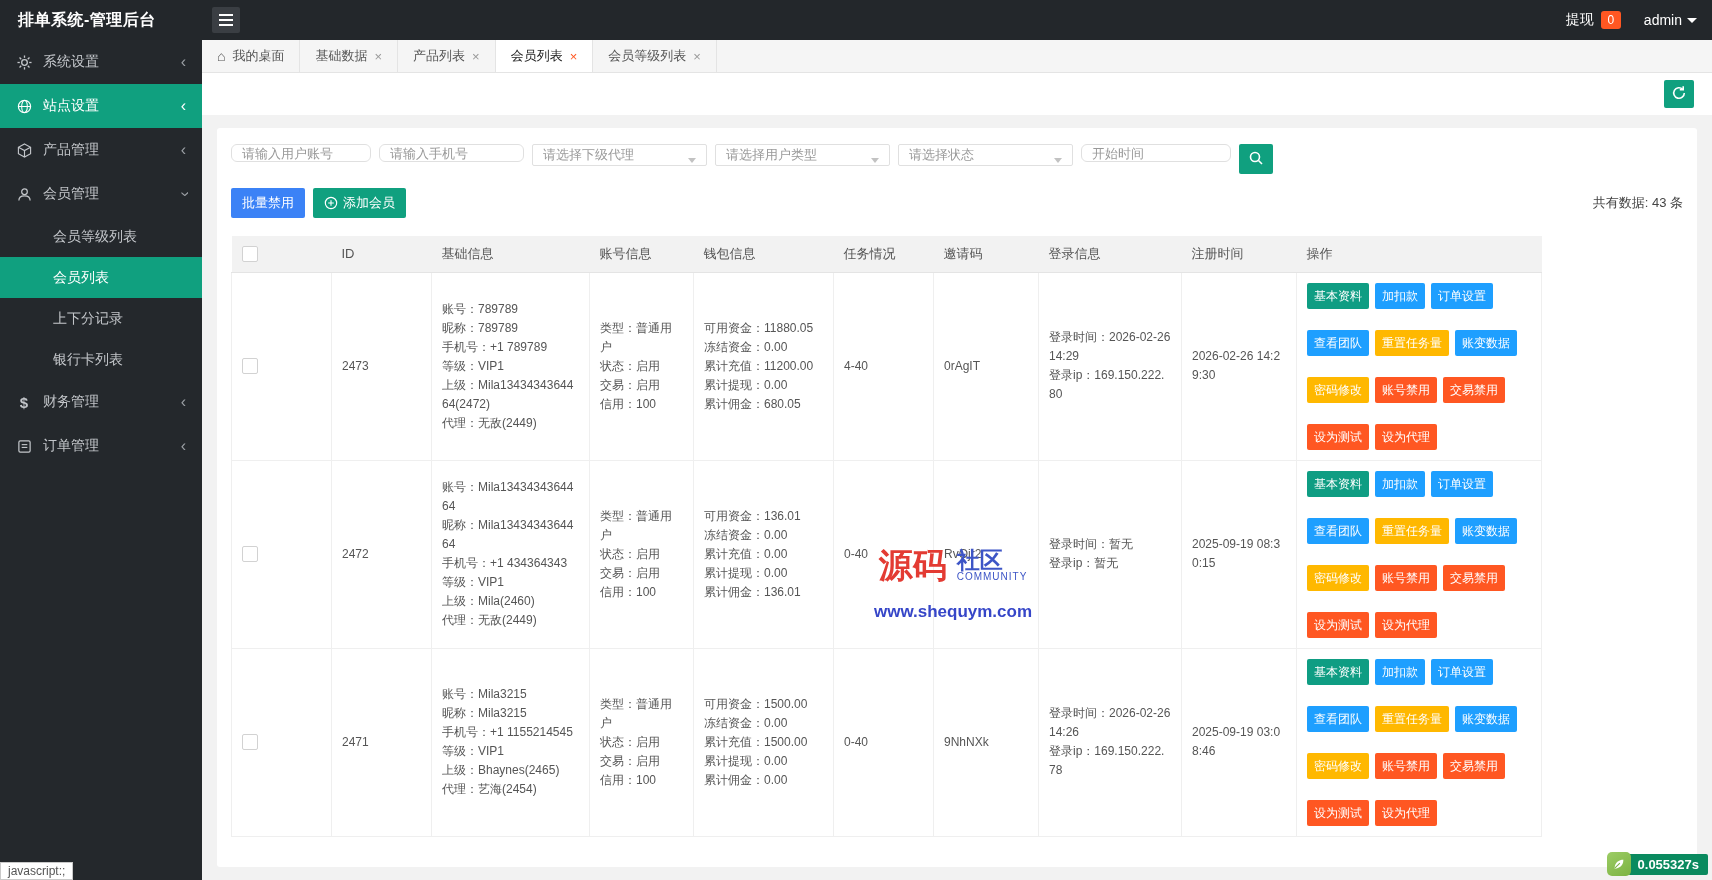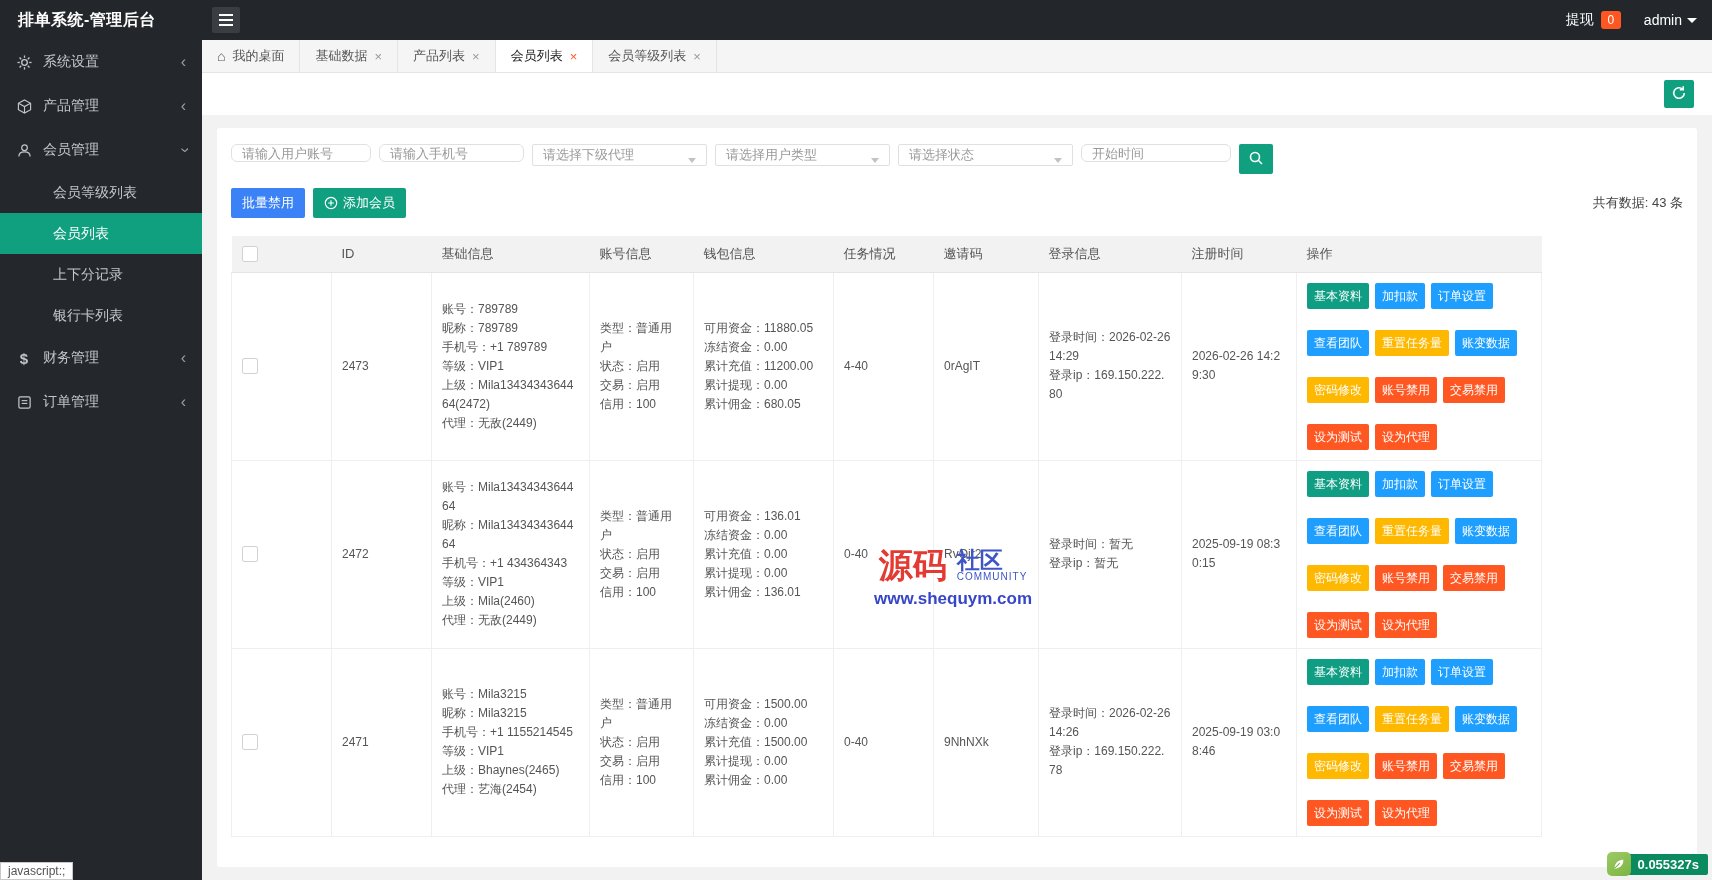--- a/index.html
+++ b/index.html
@@ -93,21 +93,21 @@
   .op-yellow{background:#FFB800}
   .op-red{background:#FF5722}
 
   
   .watermark{position:absolute;left:848px;top:548px;width:210px;z-index:40;pointer-events:none;text-align:center}
   .wm-top{display:flex;align-items:flex-end;justify-content:center;gap:10px}
   .wm-word1{color:#e33b33;font-size:34px;font-weight:bold;line-height:1}
   .wm-col{display:flex;flex-direction:column;align-items:flex-start}
   .wm-word2{color:#3d55c6;font-size:23px;font-weight:bold;line-height:1.05}
   .wm-word3{color:#3d55c6;font-size:10px;letter-spacing:1px;line-height:1}
-  .wm-url{color:#3646c8;font-size:17px;font-weight:bold;margin-top:7px}
+  .wm-url{color:#3646c8;font-size:17px;font-weight:bold;margin-top:20px}
 
   
   .status-left{position:absolute;left:0;bottom:0;background:#fff;border:1px solid #c9c9c9;
     padding:1px 7px;font-size:12px;color:#555;z-index:60}
   .status-right{position:absolute;right:4px;bottom:4px;display:flex;align-items:center;z-index:60}
   .leaf-icon{width:24px;height:24px;border-radius:5px;background:linear-gradient(145deg,#9ccc65,#7cb342);
     display:flex;align-items:center;justify-content:center;margin-right:-3px;z-index:2}
   .time-badge{background:#0a8a5f;color:#fff;font-size:13px;font-weight:bold;padding:3px 9px 3px 10px;border-radius:2px}
 </style>
 </head>
@@ -142,20 +142,31 @@
             <line x1="11.5" y1="11.5" x2="13.3" y2="13.3"></line>
             <line x1="2.7" y1="13.3" x2="4.5" y2="11.5"></line>
             <line x1="11.5" y1="4.5" x2="13.3" y2="2.7"></line>
           </g>
         </svg>
     </span>
     <span>系统设置</span>
     <span class="chev chev-left"></span>
   </div>
 
+  <div class="menu-item active">
+    <span class="mi-icon">
+      <svg viewBox="0 0 16 16">
+          <circle cx="8" cy="8" r="6.5" fill="none" stroke="currentColor" stroke-width="1.3"></circle>
+          <ellipse cx="8" cy="8" rx="3" ry="6.5" fill="none" stroke="currentColor" stroke-width="1.1"></ellipse>
+          <line x1="1.5" y1="8" x2="14.5" y2="8" stroke="currentColor" stroke-width="1.1"></line>
+        </svg>
+    </span>
+    <span>站点设置</span>
+    <span class="chev chev-left"></span>
+  </div>
 
   <div class="menu-item">
     <span class="mi-icon">
       <svg viewBox="0 0 16 16">
           <path d="M8 1 L14.5 4.5 L14.5 11.5 L8 15 L1.5 11.5 L1.5 4.5 Z" fill="none" stroke="currentColor" stroke-width="1.2"></path>
           <path d="M1.5 4.5 L8 8 L14.5 4.5 M8 8 L8 15" fill="none" stroke="currentColor" stroke-width="1.2"></path>
         </svg>
     </span>
     <span>产品管理</span>
     <span class="chev chev-left"></span>

